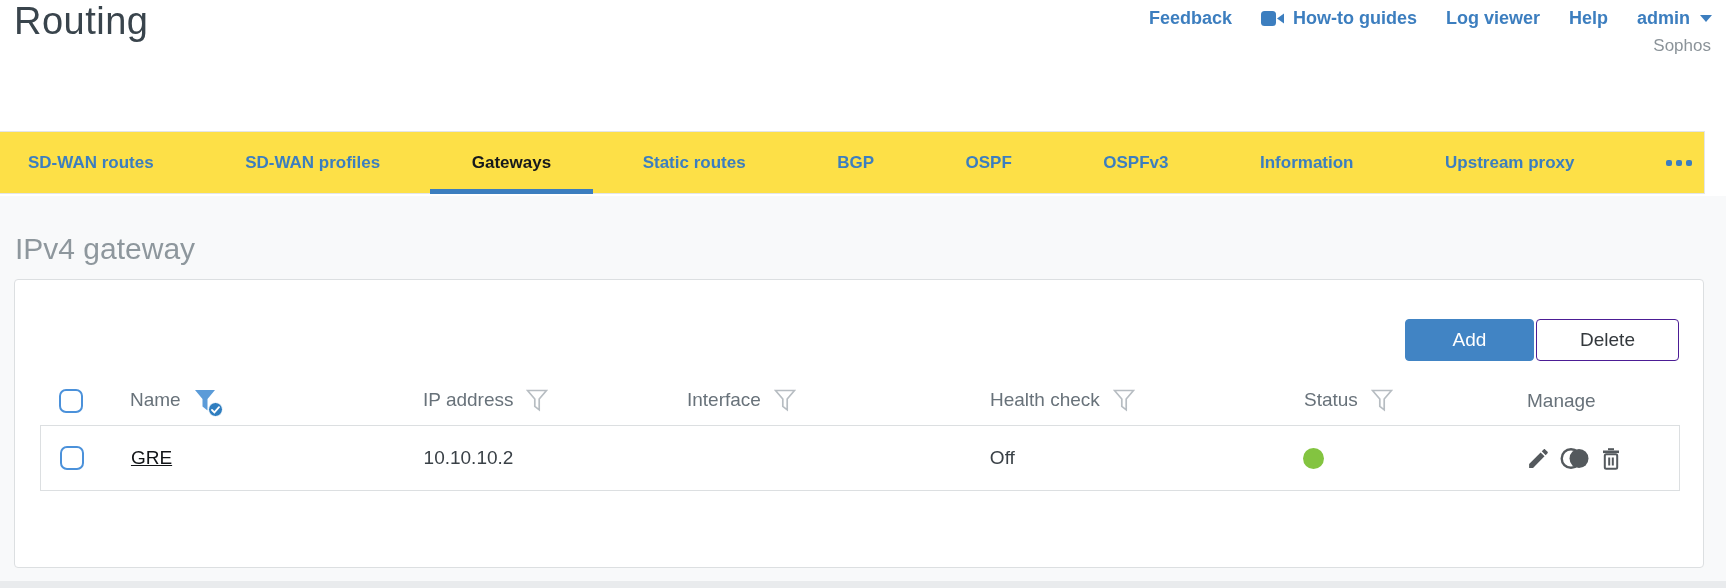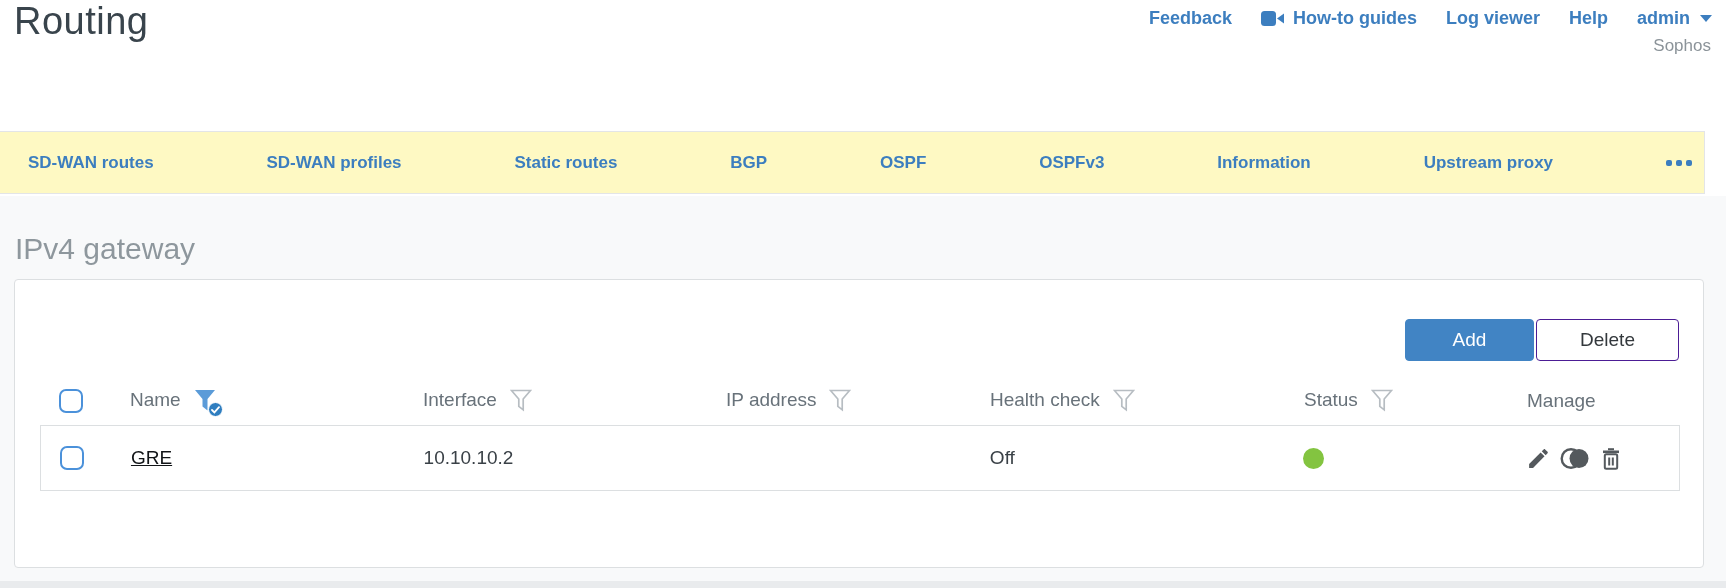--- a/index.html
+++ b/index.html
@@ -14,21 +14,21 @@
   
   .top-header { position: absolute; left: 0; top: 0; width: 1726px; height: 131px; background: #fff; }
   .page-title { position: absolute; left: 14px; top: 0px; font-size: 38px; font-weight: 300; color: #39444c; letter-spacing: 0.5px; }
   .top-links { position: absolute; right: 14px; top: 8px; display: flex; align-items: center; gap: 29px; }
   .top-link { display: flex; align-items: center; gap: 8px; color: #3c7ebf; font-size: 18px; font-weight: 600; text-decoration: none; cursor: pointer; }
   .caret-down { width: 0; height: 0; border-left: 6px solid transparent; border-right: 6px solid transparent; border-top: 7px solid #3c7ebf; margin-left: 2px; }
   .brand { position: absolute; right: 15px; top: 36px; font-size: 17px; color: #8b9399; }
   
   .tabbar {
     position: absolute; left: 0; top: 131px; width: 1705px; height: 63px;
-    background: #fef9c3; border-top: 1px solid #e3e5e7; border-bottom: 1px solid #e3e5e7; border-right: 1px solid #e3e5e7;
+    background: #fde047; border-top: 1px solid #e3e5e7; border-bottom: 1px solid #e3e5e7; border-right: 1px solid #e3e5e7;
     display: flex; align-items: center; justify-content: space-between; padding: 0 12px 0 28px;
   }
   .tab { position: relative; height: 100%; display: flex; align-items: center; font-size: 17px; font-weight: 700; color: #3c7ebf; cursor: pointer; white-space: nowrap; }
   .tab.active { color: #16191c; }
   .tab.active::after { content: ""; position: absolute; left: -42px; right: -42px; bottom: -1px; height: 5px; background: #3c7ebf; }
   .tab-more { display: flex; gap: 4px; align-items: center; cursor: pointer; height: 100%; }
   .tab-more i { width: 6px; height: 6px; border-radius: 2px; background: #3c7ebf; display: block; }
   
   .content { position: absolute; left: 0; top: 196px; width: 1726px; height: 394px; background: #f8f9fa; }
   .section-heading { position: absolute; left: 15px; top: 36px; font-size: 30px; font-weight: 300; color: #8e979d; }
@@ -90,20 +90,21 @@
       <span>admin</span>
       <span class="caret-down"></span>
     </span>
   </div>
   <div class="brand">Sophos</div>
 </div>
 
 <div class="tabbar">
   <div class="tab">SD-WAN routes</div>
   <div class="tab">SD-WAN profiles</div>
+  <div class="tab active">Gateways</div>
   <div class="tab">Static routes</div>
   <div class="tab">BGP</div>
   <div class="tab">OSPF</div>
   <div class="tab">OSPFv3</div>
   <div class="tab">Information</div>
   <div class="tab">Upstream proxy</div>
   <div class="tab-more">
     <span class="icon" style="display:flex;gap:4px">
         <i></i>
         <i></i>
@@ -132,30 +133,30 @@
           <svg width="22" height="24" viewBox="0 0 22 24">
               <path d="M1 1 H21 L13.5 10 V21.5 L8.5 17.5 V10 Z" fill="#5b9bd8"></path>
             </svg>
           <span class="badge">
             <svg width="9" height="8" viewBox="0 0 9 8">
                 <path d="M1 4 L3.4 6.4 L8 1.2" stroke="#fff" stroke-width="1.8" fill="none" stroke-linecap="round"></path>
               </svg>
           </span>
         </span>
       </div>
+      <div class="hcell c2">
+        <span>IP address</span>
+        <span class="icon-btn">
+          <svg width="22" height="24" viewBox="0 0 22 24">
+              <path d="M1.5 1.5 H20.5 L13.2 10 V20.8 L8.8 17.3 V10 Z" fill="none" stroke="#b7bdc2" stroke-width="1.7"></path>
+            </svg>
+        </span>
+      </div>
       <div class="hcell c3">
         <span>Interface</span>
-        <span class="icon-btn">
-          <svg width="22" height="24" viewBox="0 0 22 24">
-              <path d="M1.5 1.5 H20.5 L13.2 10 V20.8 L8.8 17.3 V10 Z" fill="none" stroke="#b7bdc2" stroke-width="1.7"></path>
-            </svg>
-        </span>
-      </div>
-      <div class="hcell c2">
-        <span>IP address</span>
         <span class="icon-btn">
           <svg width="22" height="24" viewBox="0 0 22 24">
               <path d="M1.5 1.5 H20.5 L13.2 10 V20.8 L8.8 17.3 V10 Z" fill="none" stroke="#b7bdc2" stroke-width="1.7"></path>
             </svg>
         </span>
       </div>
       <div class="hcell c4">
         <span>Health check</span>
         <span class="icon-btn">
           <svg width="22" height="24" viewBox="0 0 22 24">

